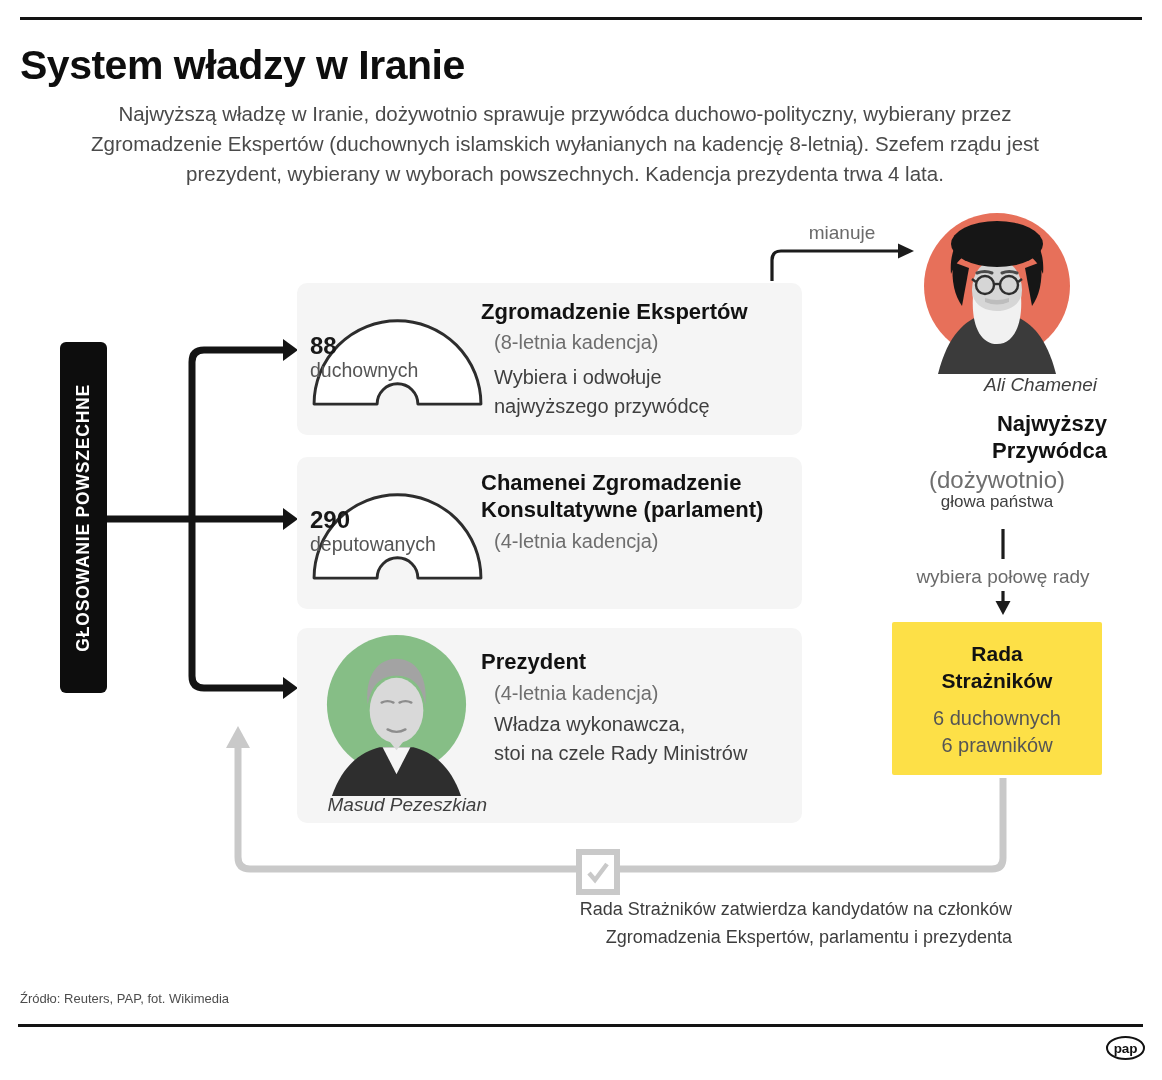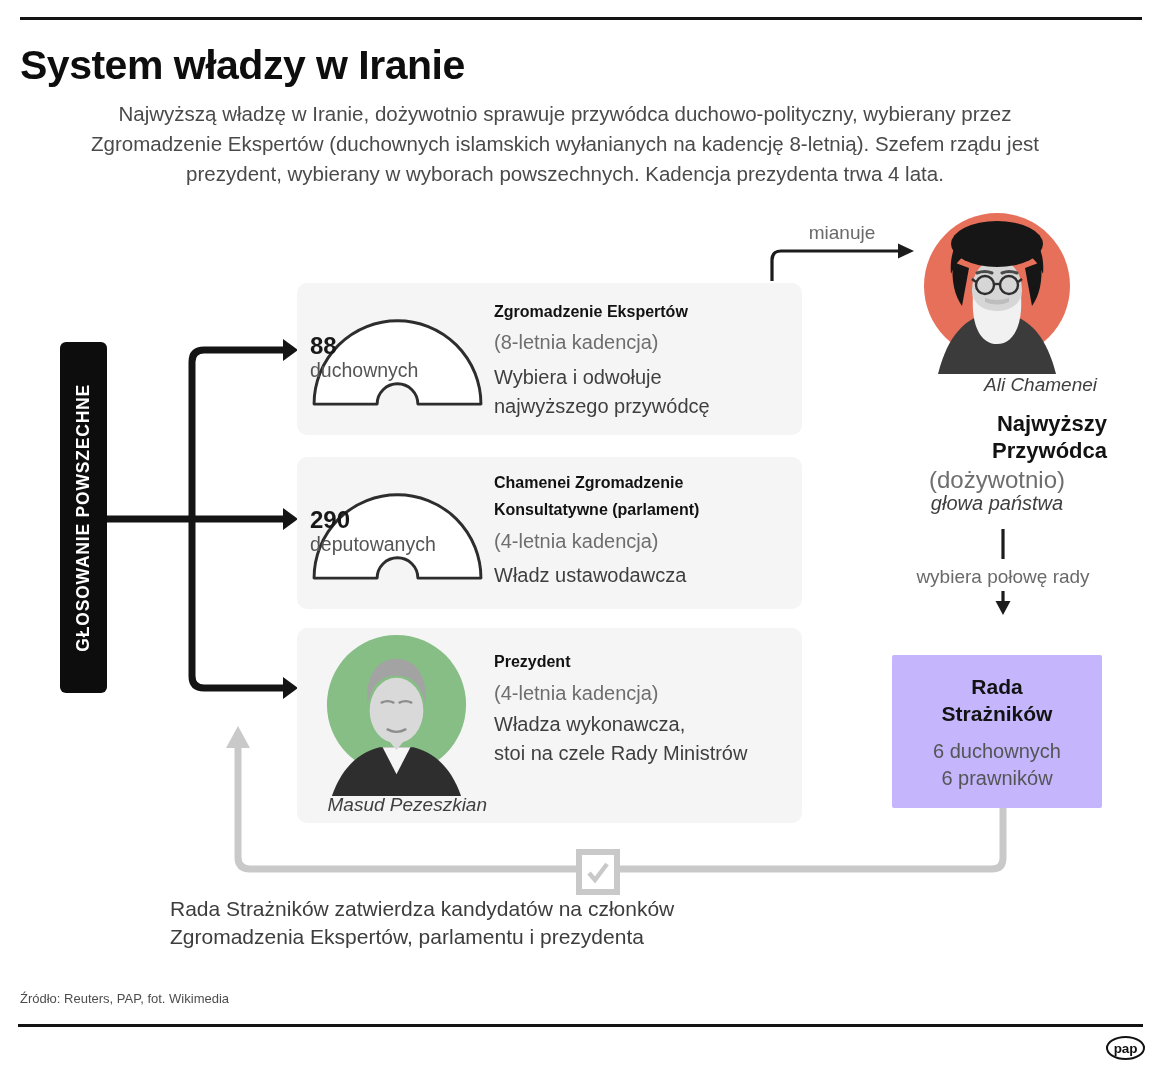--- a/index.html
+++ b/index.html
@@ -32,21 +32,21 @@
               border-radius:10px; z-index:2; }
   .box-1 { top:283px; height:152px; }
   .box-2 { top:457px; height:152px; }
   .box-3 { top:628px; height:195px; }
 
   .arch-wrap { position:absolute; left:13px; top:27px; width:175px; height:98px; }
   .arch-text { position:absolute; left:13px; top:50px; width:175px; text-align:left; }
   .arch-num { font-size:24px; font-weight:bold; color:#181818; line-height:26px; }
   .arch-label { font-size:19.5px; color:#555; line-height:23px; }
 
-  .box-title { position:absolute; left:197px; font-size:16px; font-weight:bold;
+  .box-title { position:absolute; left:184px; font-size:22px; font-weight:bold;
                color:#121212; line-height:27px; }
   .box-term  { position:absolute; left:197px; font-size:20px; color:#6e6e6e; line-height:26px; }
   .box-desc  { position:absolute; left:197px; font-size:20px; color:#3f3f3f; line-height:29px; }
   .t1 { top:15px; } .k1 { top:46px; } .d1 { top:80px; }
   .t2 { top:12px; } .k2 { top:71px; } .d2 { top:104px; }
   .t3 { top:20px; } .k3 { top:52px; } .d3 { top:82px; }
 
   .portrait { position:absolute; }
   .photo-caption { position:absolute; text-align:right; font-style:italic;
                    font-size:19px; color:#3f3f3f; }
@@ -54,39 +54,39 @@
   .pez-caption { left:10px; top:166px; width:180px; }
 
   
   .kha-photo { left:922px; top:210px; z-index:2; }
   .kha-caption { left:897px; top:374px; width:200px; z-index:2; }
   .leader-title { position:absolute; left:887px; top:410px; width:220px; text-align:right;
                   font-size:22px; font-weight:bold; color:#121212; line-height:27px; z-index:2; }
   .leader-term { position:absolute; left:887px; top:466px; width:220px; text-align:center;
                  font-size:24px; color:#6e6e6e; z-index:2; }
   .leader-role { position:absolute; left:887px; top:492px; width:220px; text-align:center;
-                 font-size:20px; color:#3f3f3f; z-index:2;font-style:italic; }
+                 font-size:17px; color:#3f3f3f; z-index:2; }
 
   .flow-label { position:absolute; text-align:center; font-size:19px; color:#6a6a6a; z-index:2; }
   .appoints-label { left:782px; top:222px; width:120px; }
   .selects-label { left:903px; top:566px; width:200px; }
 
   
-  .council-box { position:absolute; left:892px; top:655px; width:210px; height:153px;
-                 background:#c4b5fd; border-radius:2px; z-index:2; }
+  .council-box { position:absolute; left:892px; top:622px; width:210px; height:153px;
+                 background:#fde047; border-radius:2px; z-index:2; }
   .council-title { position:absolute; left:0; top:18px; width:210px; text-align:center;
                    font-size:21px; font-weight:bold; color:#121212; line-height:27px; }
   .council-members { position:absolute; left:0; top:83px; width:210px; text-align:center;
                      font-size:20px; color:#555; line-height:27px; }
 
   
   .approve-check { position:absolute; left:576px; top:849px; width:44px; height:46px;
                    background:#fff; border:6px solid #c9c9c9; z-index:3; }
-  .approval-note { position:absolute; left:170px; top:895px; width:836px; text-align:left;
-                   font-size:21px; color:#3d3d3d; line-height:28px; z-index:2; }
+  .approval-note { position:absolute; left:176px; top:895px; width:836px; text-align:right;
+                   font-size:18px; color:#3d3d3d; line-height:28px; z-index:2; }
 
   .source-line { position:absolute; left:20px; top:991px; font-size:13px; color:#4d4d4d; }
   .pap-logo { position:absolute; left:1106px; top:1036px; width:39px; height:24px;
               border:2.5px solid #111; border-radius:50%; display:flex; align-items:center;
               justify-content:center; font-size:13.5px; font-weight:bold; color:#111;
               letter-spacing:-0.2px; }
 </style>
 </head>
 <body>
 
@@ -144,21 +144,20 @@
     <svg class="arch-wrap" viewBox="0 0 180 101" aria-hidden="true">
       <path d="M4 97 A86 86 0 0 1 176 97 L111 97 A21 21 0 0 0 69 97 Z" fill="#ffffff" stroke="#2d2d2d" stroke-width="3" stroke-linejoin="round"></path>
     </svg>
     <div class="arch-text">
       <div class="arch-num">290</div>
       <div class="arch-label">deputowanych</div>
     </div>
     <div class="box-title t2 preline">Chamenei Zgromadzenie
 Konsultatywne (parlament)</div>
     <div class="box-term k2">(4-letnia kadencja)</div>
-    <div class="box-desc d2 preline">Władz ustawodawcza</div>
   </div>
 
   <div class="inst-box box-3">
     <svg class="portrait pez-photo" width="155" height="163" viewBox="0 0 150 164" aria-hidden="true">
       <defs>
           <clipPath id="pezclip">
             <rect x="0" y="0" width="150" height="164"></rect>
           </clipPath>
         </defs>
       <g clip-path="url(#pezclip)">

